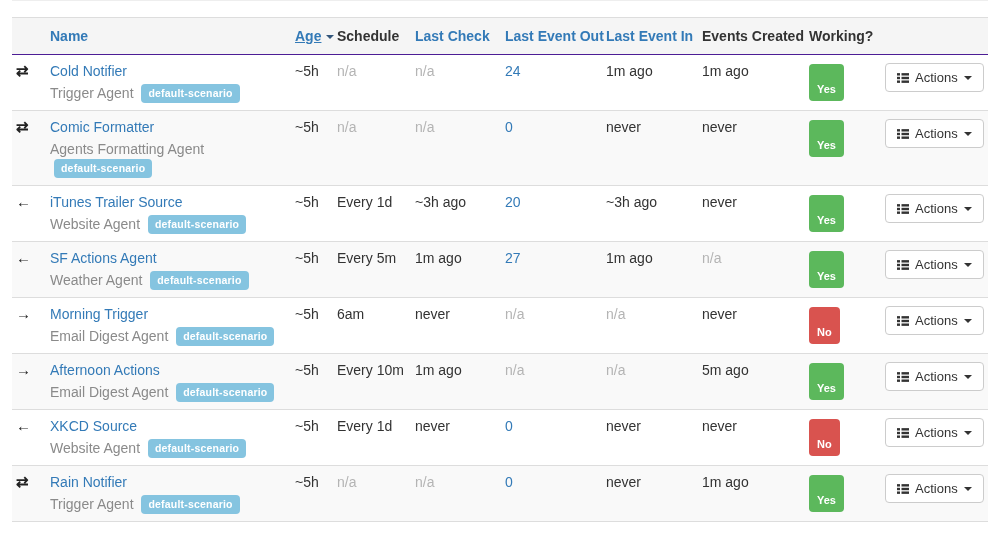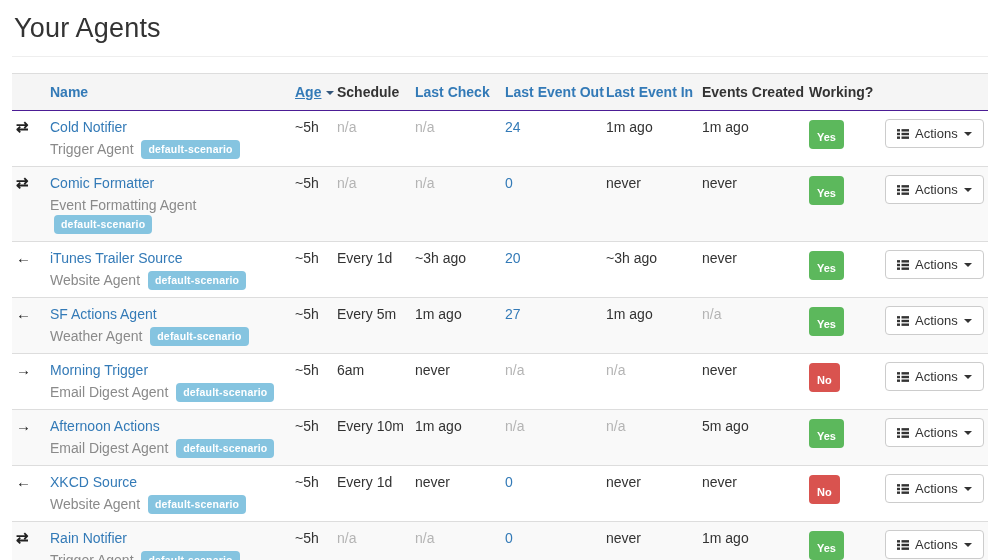--- a/index.html
+++ b/index.html
@@ -44,21 +44,21 @@
     display:inline-block; background:var(--scenario); color:#fff;
     font-size:10.5px; font-weight:bold; padding:2px 7px 3px; border-radius:4px;
     margin-left:4px; vertical-align:1px; cursor:pointer; text-decoration:none;
     letter-spacing:.2px;
   }
   .muted{ color:#b4b4b4; }
   .cell-link{ color:var(--link); cursor:pointer; }
 
   .badge-working{
     display:inline-block; color:#fff; font-weight:bold; font-size:11px;
-    padding:10px 8px 4px; border-radius:4px; margin-top:2px;
+    padding:18px 8px 4px; border-radius:4px; margin-top:2px;
   }
   .badge-working.yes{ background:var(--yes); }
   .badge-working.no{ background:var(--no); }
 
   .btn-actions{
     display:inline-flex; align-items:center; gap:6px;
     background:#fff; border:1px solid #ccc; border-radius:4px;
     padding:6px 11px; font-size:13px; color:#333; cursor:pointer;
     font-family:inherit; margin-top:1px;text-align:center;
   }
@@ -72,21 +72,20 @@
   
   col.c-icon{width:36px} col.c-name{width:245px} col.c-age{width:42px}
   col.c-sched{width:78px} col.c-check{width:90px} col.c-leo{width:101px}
   col.c-lei{width:96px} col.c-events{width:107px} col.c-work{width:76px}
   col.c-act{width:105px}
 </style>
 </head>
 <body>
 
 <div class="container" data-name="agents-page">
-  <h1 data-name="page-title">Your Agents</h1>
   <hr class="title-divider" data-name="title-divider">
 
   <table class="agents" data-name="agents-table">
     <colgroup>
       <col class="c-icon">
         <col class="c-name">
         <col class="c-age">
         <col class="c-sched">
       <col class="c-check">
         <col class="c-leo">
@@ -142,21 +141,21 @@
         <span class="caret-down" data-name="chevron-down-icon"></span>
       </button>
     </td>
   </tr>
 
   <tr data-name="table-row">
     <td><span class="dir-icon" data-name="exchange-arrows-icon">⇄</span></td>
     <td>
       <a class="agent-name" data-name="agent-name-link">Comic Formatter</a>
       <div class="agent-sub">
-        <span class="agent-type" data-name="agent-type-label">Event Formatting Agent </span><a class="scenario-badge" data-name="scenario-badge">default-scenario</a>
+        <span class="agent-type" data-name="agent-type-label">Agents Formatting Agent </span><a class="scenario-badge" data-name="scenario-badge">default-scenario</a>
       </div>
     </td>
     <td data-name="agent-age">~5h</td>
     <td data-name="agent-schedule" class="muted">n/a</td>
     <td data-name="agent-last-check" class="muted">n/a</td>
     <td><span data-name="agent-events-created" class="cell-link">0</span></td>
           <td data-name="agent-last-event-out">never</td>
 
     <td><span data-name="agent-last-event-in">never</span></td>
     <td><span class="badge-working yes" data-name="working-badge">Yes</span></td>

